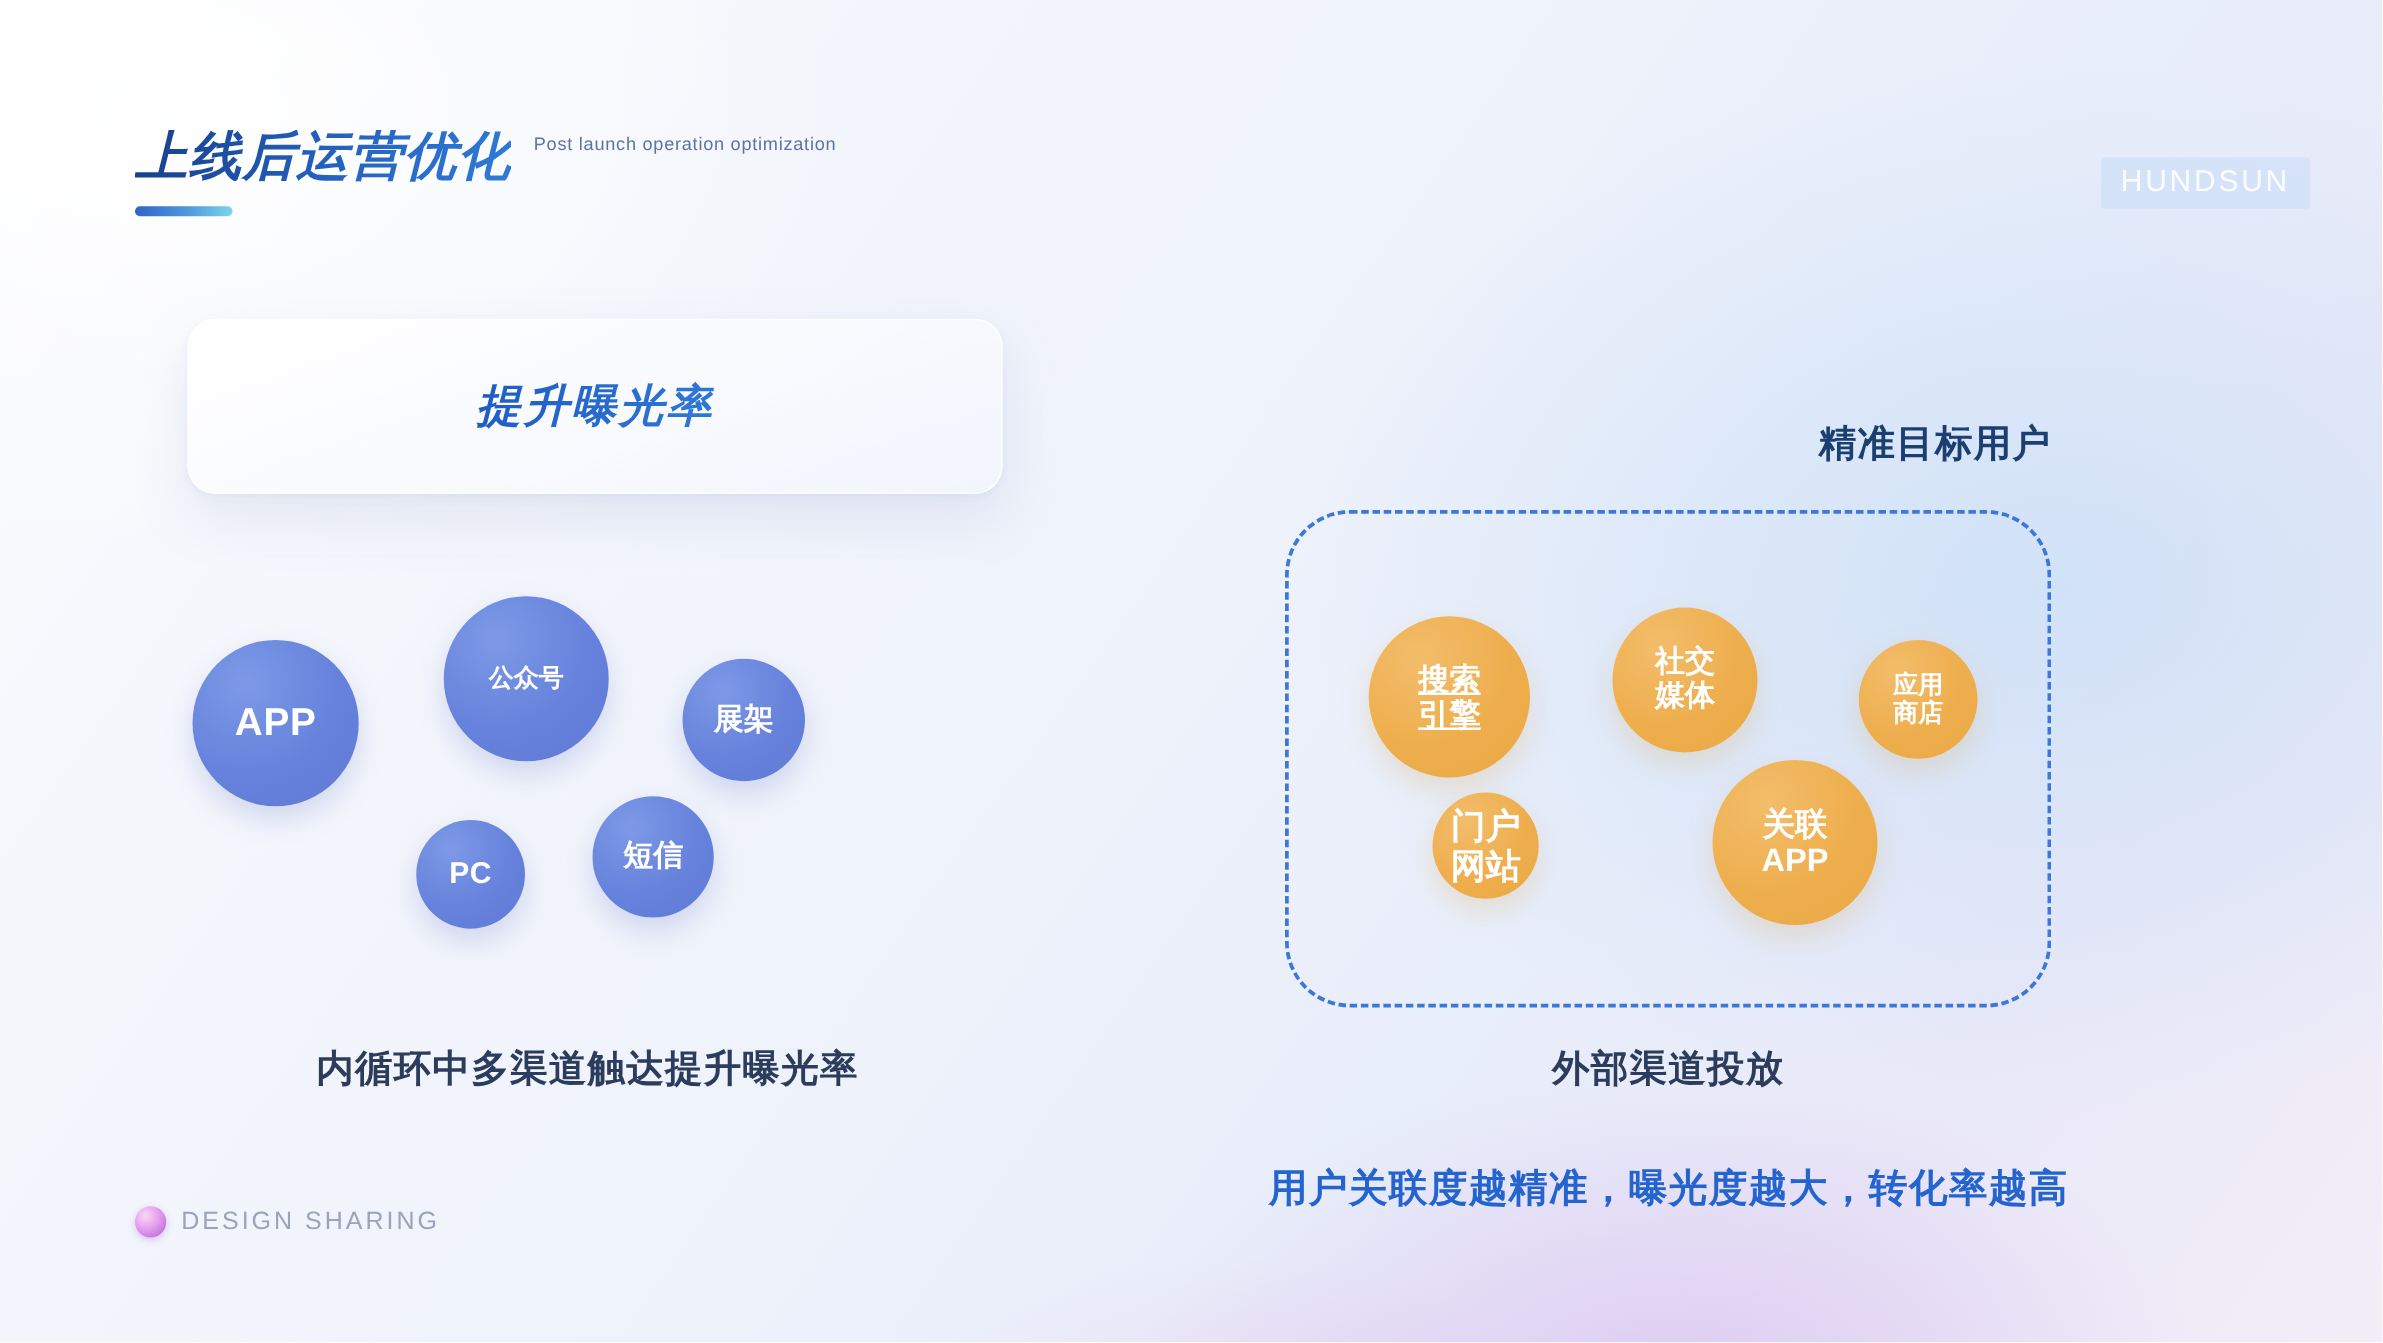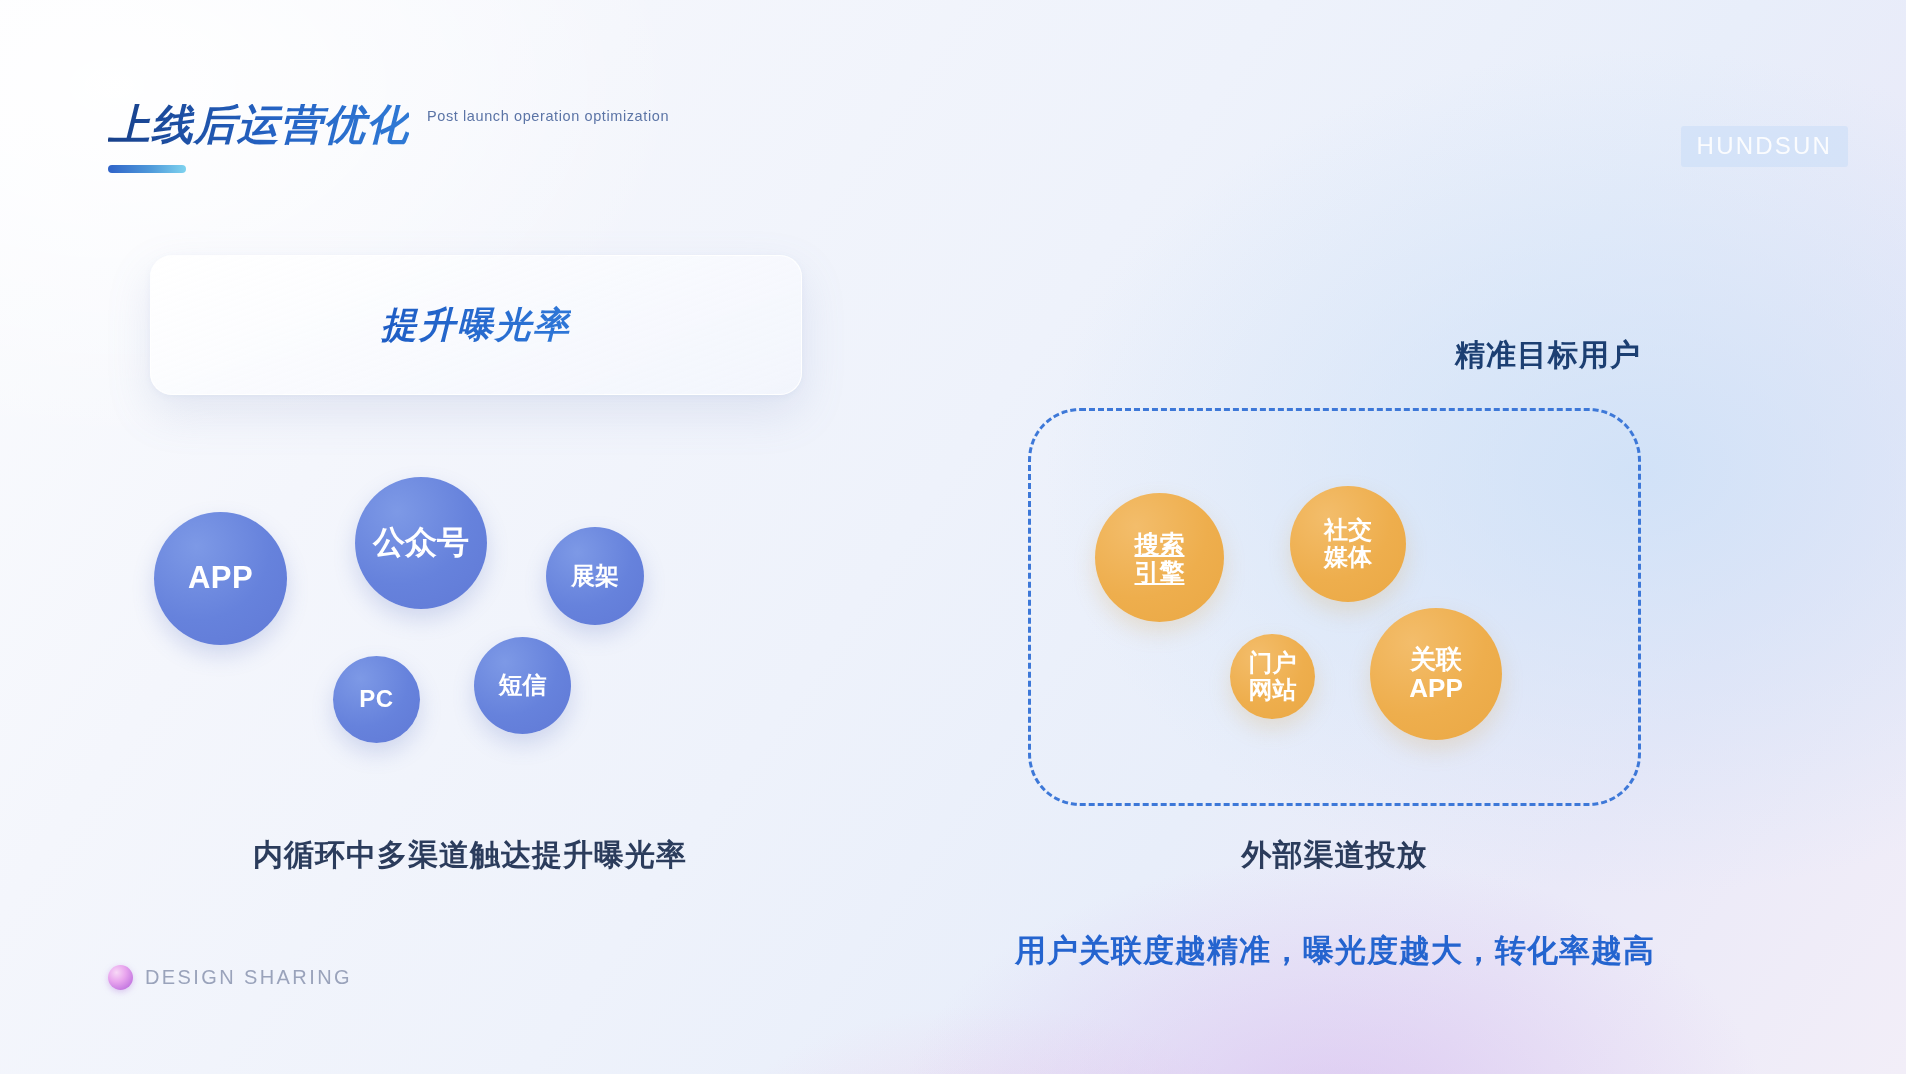--- a/index.html
+++ b/index.html
@@ -128,30 +128,30 @@
     background: radial-gradient(circle at 32% 26%, #7d99e6 0%, #6682dc 55%, #6079d6 100%);
     box-shadow: 0 10px 22px rgba(85,110,190,0.22);
   }
   .bubble.orange {
     background: radial-gradient(circle at 32% 26%, #f3bd6b 0%, #eeae4d 55%, #eaa844 100%);
     box-shadow: 0 10px 22px rgba(215,160,70,0.22);
   }
 
   
   #b-app   { left: 154px; top: 512px; width: 133px; height: 133px; font-size: 31px; letter-spacing: 0.5px; }
-  #b-wechat{ left: 355px; top: 477px; width: 132px; height: 132px; font-size: 32px; }
+  #b-wechat{ left: 355px; top: 477px; width: 132px; height: 132px; font-size: 20px; }
   #b-rack  { left: 546px; top: 527px; width: 98px;  height: 98px;  font-size: 24px; }
   #b-pc    { left: 333px; top: 656px; width: 87px;  height: 87px;  font-size: 24px; letter-spacing: 0.5px; }
   #b-sms   { left: 474px; top: 637px; width: 97px;  height: 97px;  font-size: 24px; }
 
   
   #o-search { left: 1095px; top: 493px; width: 129px; height: 129px; font-size: 25px; text-decoration: underline; }
   #o-social { left: 1290px; top: 486px; width: 116px; height: 116px; font-size: 24px; }
   #o-store  { left: 1487px; top: 512px; width: 95px;  height: 95px;  font-size: 20px; }
-  #o-portal { left: 1230px; top: 634px; width: 85px;  height: 85px;  font-size: 24px; }
+  #o-portal { left: 1146px; top: 634px; width: 85px;  height: 85px;  font-size: 28px; }
   #o-linked { left: 1370px; top: 608px; width: 132px; height: 132px; font-size: 26px; }
 
   
   .dashed-box {
     position: absolute;
     left: 1028px;
     top: 408px;
     width: 613px;
     height: 398px;
     border: 3px dashed #3d78d8;
@@ -252,20 +252,21 @@
   <div class="bubble blue" id="b-pc">PC</div>
   <div class="bubble blue" id="b-sms">短信</div>
 
   <div class="caption-left">内循环中多渠道触达提升曝光率</div>
 
   <div class="target-label">精准目标用户</div>
   <div class="dashed-box"></div>
 
   <div class="bubble orange" id="o-search">搜索<br>引擎</div>
   <div class="bubble orange" id="o-social">社交<br>媒体</div>
+  <div class="bubble orange" id="o-store">应用<br>商店</div>
   <div class="bubble orange" id="o-portal">门户<br>网站</div>
   <div class="bubble orange" id="o-linked">关联<br>APP</div>
 
   <div class="caption-right">外部渠道投放</div>
 
   <div class="tagline">用户关联度越精准，曝光度越大，转化率越高</div>
 
   <div class="footer">
     <div class="footer-orb"></div>
     <div class="footer-text">DESIGN SHARING</div>

